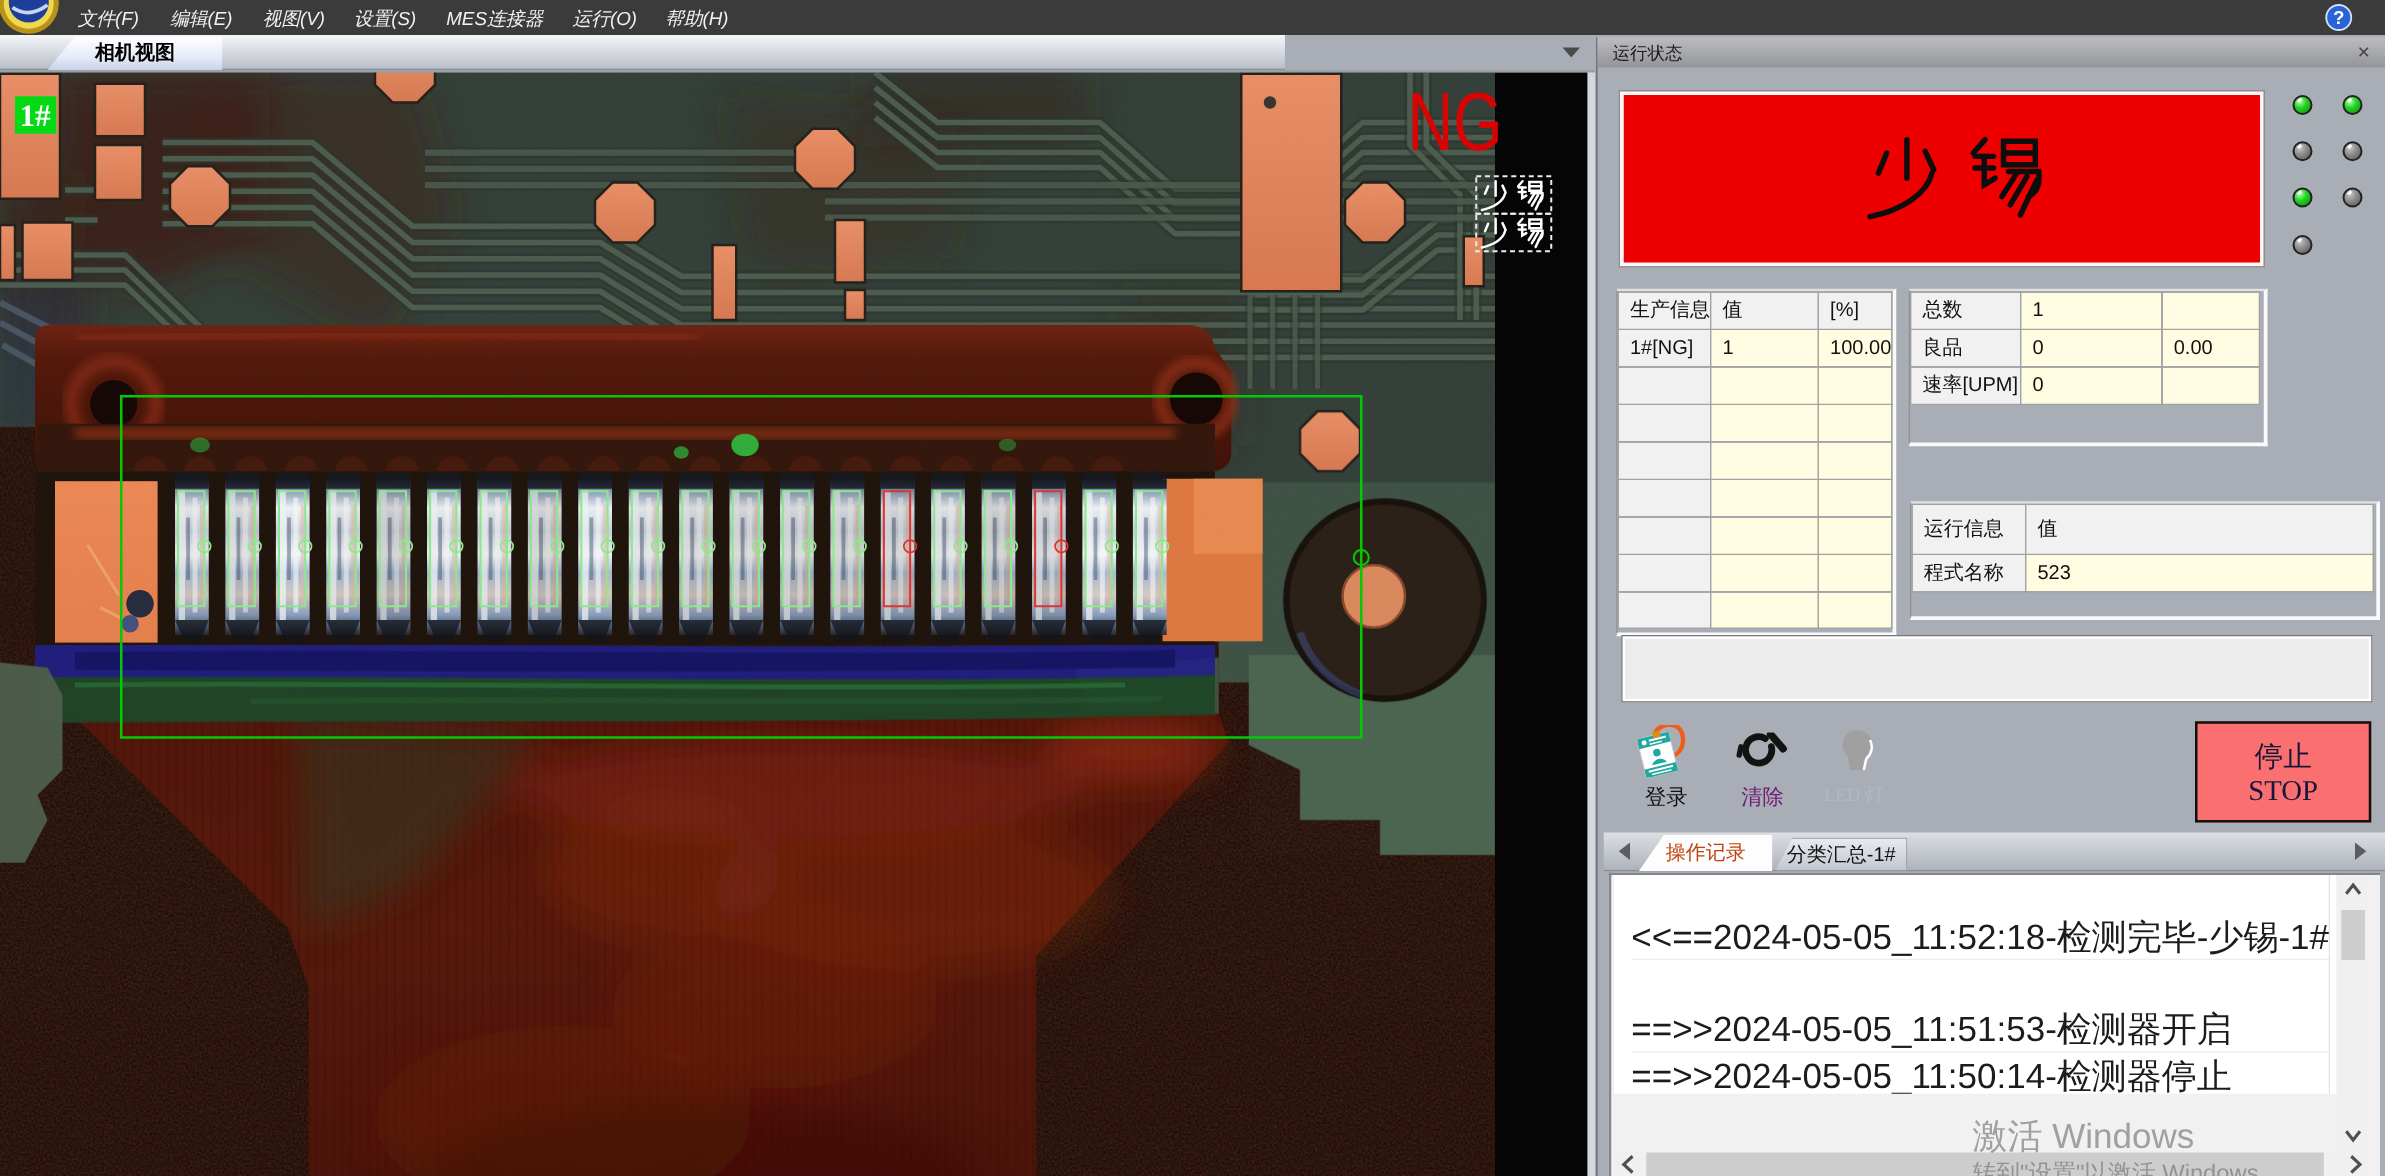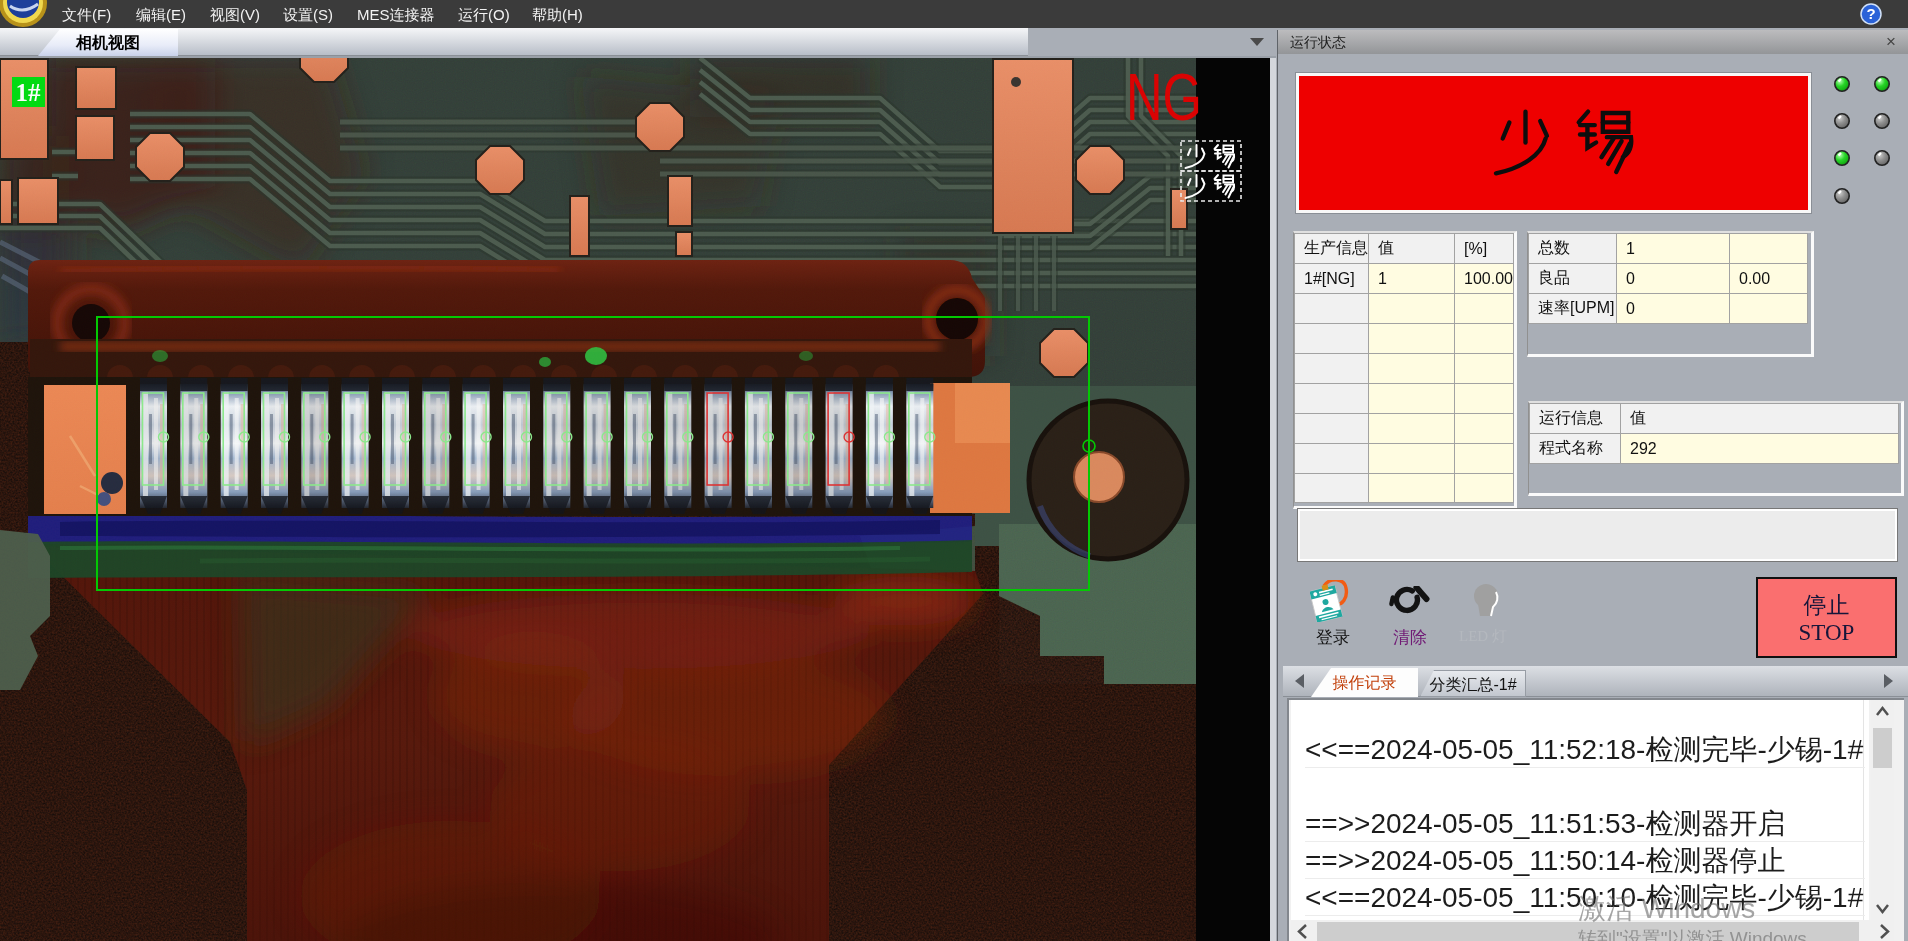--- a/index.html
+++ b/index.html
@@ -1,17 +1,17 @@
 <!DOCTYPE html>
 <html><head><meta charset="utf-8">
 <style>
 html,body{margin:0;padding:0;width:1908px;height:941px;overflow:hidden;background:#a9aeb6;font-family:"Liberation Sans",sans-serif;}
 *{box-sizing:border-box;}
 #menubar{position:absolute;left:0;top:0;width:1908px;height:28px;background:#3b3b3b;color:#f2f2f2;font-size:15px;}
-#menubar .mi{position:absolute;top:6px;}
+#menubar .mi{position:absolute;top:6px;font-style:italic;}
 #tabstrip{position:absolute;left:0;top:28px;width:1028px;height:28px;background:linear-gradient(#f5f6f8,#b8bec8);border-bottom:1px solid #8a8f96;}
 #camtab{position:absolute;left:38px;top:1px;width:140px;height:27px;background:linear-gradient(#ffffff,#e8ecf8 60%,#c9d2ea);clip-path:polygon(22px 0,100% 0,100% 100%,0 100%);color:#000;font-weight:bold;font-size:16px;text-align:center;line-height:27px;}
 #dropdn{position:absolute;left:1250px;top:10px;width:0;height:0;border-left:7px solid transparent;border-right:7px solid transparent;border-top:8px solid #4a4a4a;}
 #cam{position:absolute;left:0;top:56px;width:1276px;height:885px;background:#000;}
 #rpanel{position:absolute;left:1277px;top:30px;width:631px;height:911px;background:#a9aeb6;border-left:1px solid #5f6368;}
 #rtitle{position:absolute;left:1278px;top:30px;width:630px;height:24px;background:linear-gradient(#bcbcbe,#939598);color:#1c1c1c;font-size:14px;line-height:24px;padding-left:12px;}
 #rclose{position:absolute;left:1882px;top:33px;width:18px;height:18px;color:#444;font-size:17px;line-height:18px;text-align:center;}
 </style></head>
 <body>
 <div id="menubar">
@@ -566,27 +566,27 @@
           <td class="lab">速率[UPM]</td>
           <td class="val">0</td>
           <td class="val"></td>
         </tr>
 </tbody>
     </table>
 </div>
 <div class="tframe" style="left:1528px;top:401px;width:376px;height:95px;">
 <table class="tbl">
  <tbody>
-        <tr style="height:30px">
+        <tr style="height:40px">
           <td class="lab" style="width:91px">运行信息</td>
           <td class="lab" style="width:278px">值</td>
         </tr>
  <tr style="height:30px">
           <td class="lab">程式名称</td>
-          <td class="val">292</td>
+          <td class="val">523</td>
         </tr>
 </tbody>
     </table>
 </div>
 
 <div style="position:absolute;left:1297px;top:508px;width:601px;height:54px;background:#ececec;border:1px solid #777;box-shadow:inset 0 0 0 2px #fff;"></div>
 
 <svg style="position:absolute;left:1310px;top:580px" width="46" height="42" viewBox="0 0 46 42">
  <path d="M14,6 C20,-3 34,-2 36,8 C38,18 32,26 25,24" stroke="#f25c14" stroke-width="3.4" fill="none"></path>
  <path d="M25,24 C20,23 18,18 21,14" stroke="#f25c14" stroke-width="3.4" fill="none"></path>
@@ -625,21 +625,21 @@
 </svg>
 
 <div style="position:absolute;left:1283px;top:666px;width:625px;height:31px;background:linear-gradient(#dcdfe4,#aeb3bb);border-bottom:1px solid #8a8f96;">
  <div style="position:absolute;left:28px;top:2px;width:107px;height:29px;background:#fdfdfd;clip-path:polygon(20px 0,100% 0,100% 100%,0 100%);text-align:center;line-height:29px;font-size:16px;color:#c2410c;">操作记录</div>
  <div style="position:absolute;left:137px;top:4px;width:106px;height:27px;background:linear-gradient(#e8eaee,#c2c7cf);border:1px solid #979ca4;clip-path:polygon(14px 0,100% 0,100% 100%,0 100%);text-align:center;line-height:27px;font-size:16px;color:#111;">分类汇总-1#</div>
  <div style="position:absolute;left:12px;top:8px;width:0;height:0;border-top:7px solid transparent;border-bottom:7px solid transparent;border-right:9px solid #5a5e64;"></div>
  <div style="position:absolute;left:601px;top:8px;width:0;height:0;border-top:7px solid transparent;border-bottom:7px solid transparent;border-left:9px solid #5a5e64;"></div>
 </div>
 
 <div style="position:absolute;left:1287px;top:698px;width:617px;height:243px;background:#f1f1f1;border-left:2px solid #83878d;border-top:2px solid #83878d;">
- <div style="position:absolute;left:2px;top:0;width:578px;height:220px;background:#ffffff;overflow:hidden;">
+ <div style="position:absolute;left:2px;top:0;width:578px;height:175px;background:#ffffff;overflow:hidden;">
   <div style="position:absolute;left:572px;top:0;width:1px;height:220px;background:#e4e4e4;"></div>
   <div class="logrow" style="top:31px">&lt;&lt;==2024-05-05_11:52:18-检测完毕-少锡-1#</div>
   <div class="logrow" style="top:105px">==&gt;&gt;2024-05-05_11:51:53-检测器开启</div>
   <div class="logrow" style="top:142px">==&gt;&gt;2024-05-05_11:50:14-检测器停止</div>
   <div class="logrow" style="top:179px">&lt;&lt;==2024-05-05_11:50:10-检测完毕-少锡-1#</div>
  </div>
  <style>.logrow{position:absolute;left:14px;width:560px;height:37px;line-height:37px;font-size:28px;color:#1c1c1c;border-bottom:1px solid #ececec;white-space:nowrap;}</style>
 
  <div style="position:absolute;left:582px;top:0;width:23px;height:220px;background:#f0f0f0;">
   <svg width="23" height="24">

